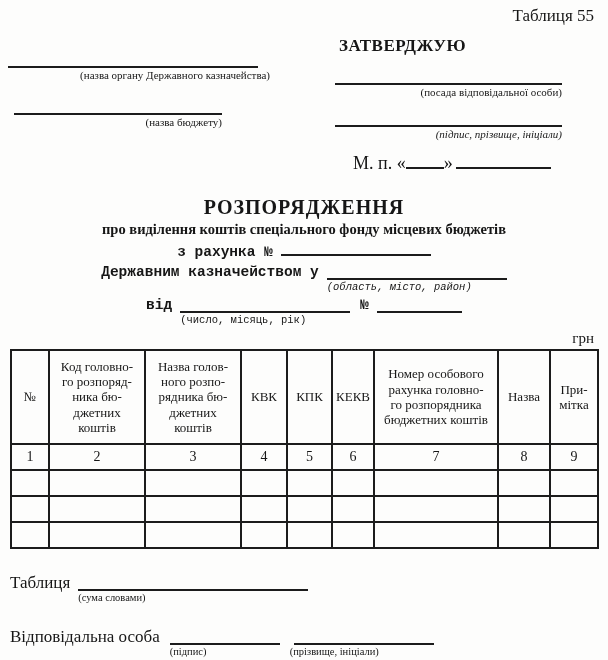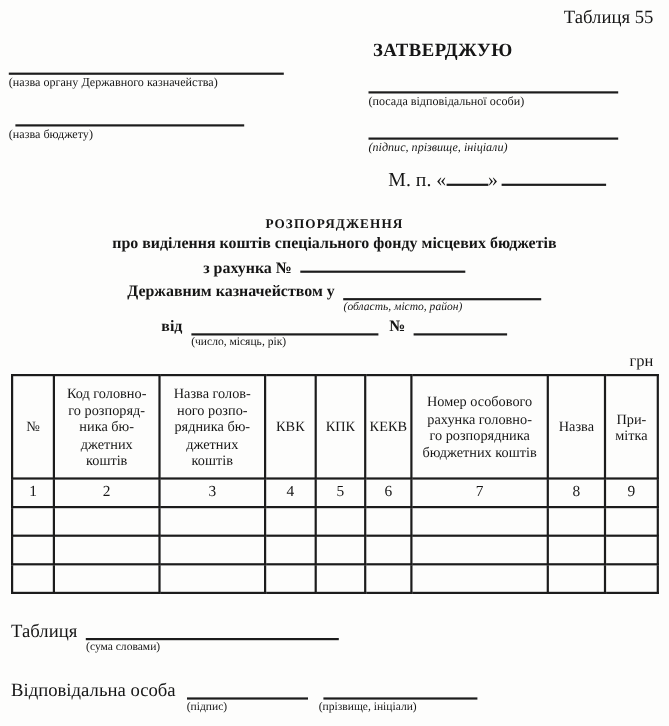--- a/index.html
+++ b/index.html
@@ -19,21 +19,21 @@
     margin: 6px 14px 0 0;
   }
 
   
   .top { display: flex; justify-content: space-between; margin-top: 6px; padding: 0 46px 0 8px; }
   .top-left { width: 262px; padding-top: 22px; }
   .top-right { width: 227px; }
 
   .uline { border-bottom: 2px solid #1c1c1c; height: 12px; }
   .hint-label {
-    text-align: left;
+    text-align: right;
     font-size: 11px;
     margin-top: 1px;
     white-space: nowrap;
   }
   .italic { font-style: italic; }
 
   .w250 { width: 250px; }
   .w208 { width: 208px; margin-left: 6px; }
   .second { margin-top: 20px; }
   .w208 + .hint-label { width: 214px; }
@@ -47,23 +47,23 @@
     display: inline-block;
     border-bottom: 2px solid #1c1c1c;
     height: 12px;
     vertical-align: baseline;
   }
   .w38 { width: 38px; }
   .w95 { width: 95px; margin-left: 3px; }
 
   
   .title-block { text-align: center; font-weight: bold; margin-top: 22px; }
-  .main-title { font-size: 12px; letter-spacing: 1px; }
+  .main-title { font-size: 20px; letter-spacing: 1px; }
   .subtitle { font-size: 14.5px; margin-top: 2px; }
-  .form-line { font-size: 14.5px; margin-top: 4px; }
+  .form-line { font-size: 14.5px; margin-top: 4px; font-family: Liberation Mono, monospace; }
   .w150 { width: 150px; margin-left: 8px; }
   .w180 { width: 180px; }
   .w170 { width: 170px; }
   .w85 { width: 85px; }
 
   .fill { display: inline-block; vertical-align: top; margin-left: 8px; }
   .fill-line { display: block; height: 14px; border-bottom: 2px solid #1c1c1c; }
   .fill-hint {
     display: block;
     text-align: left;

